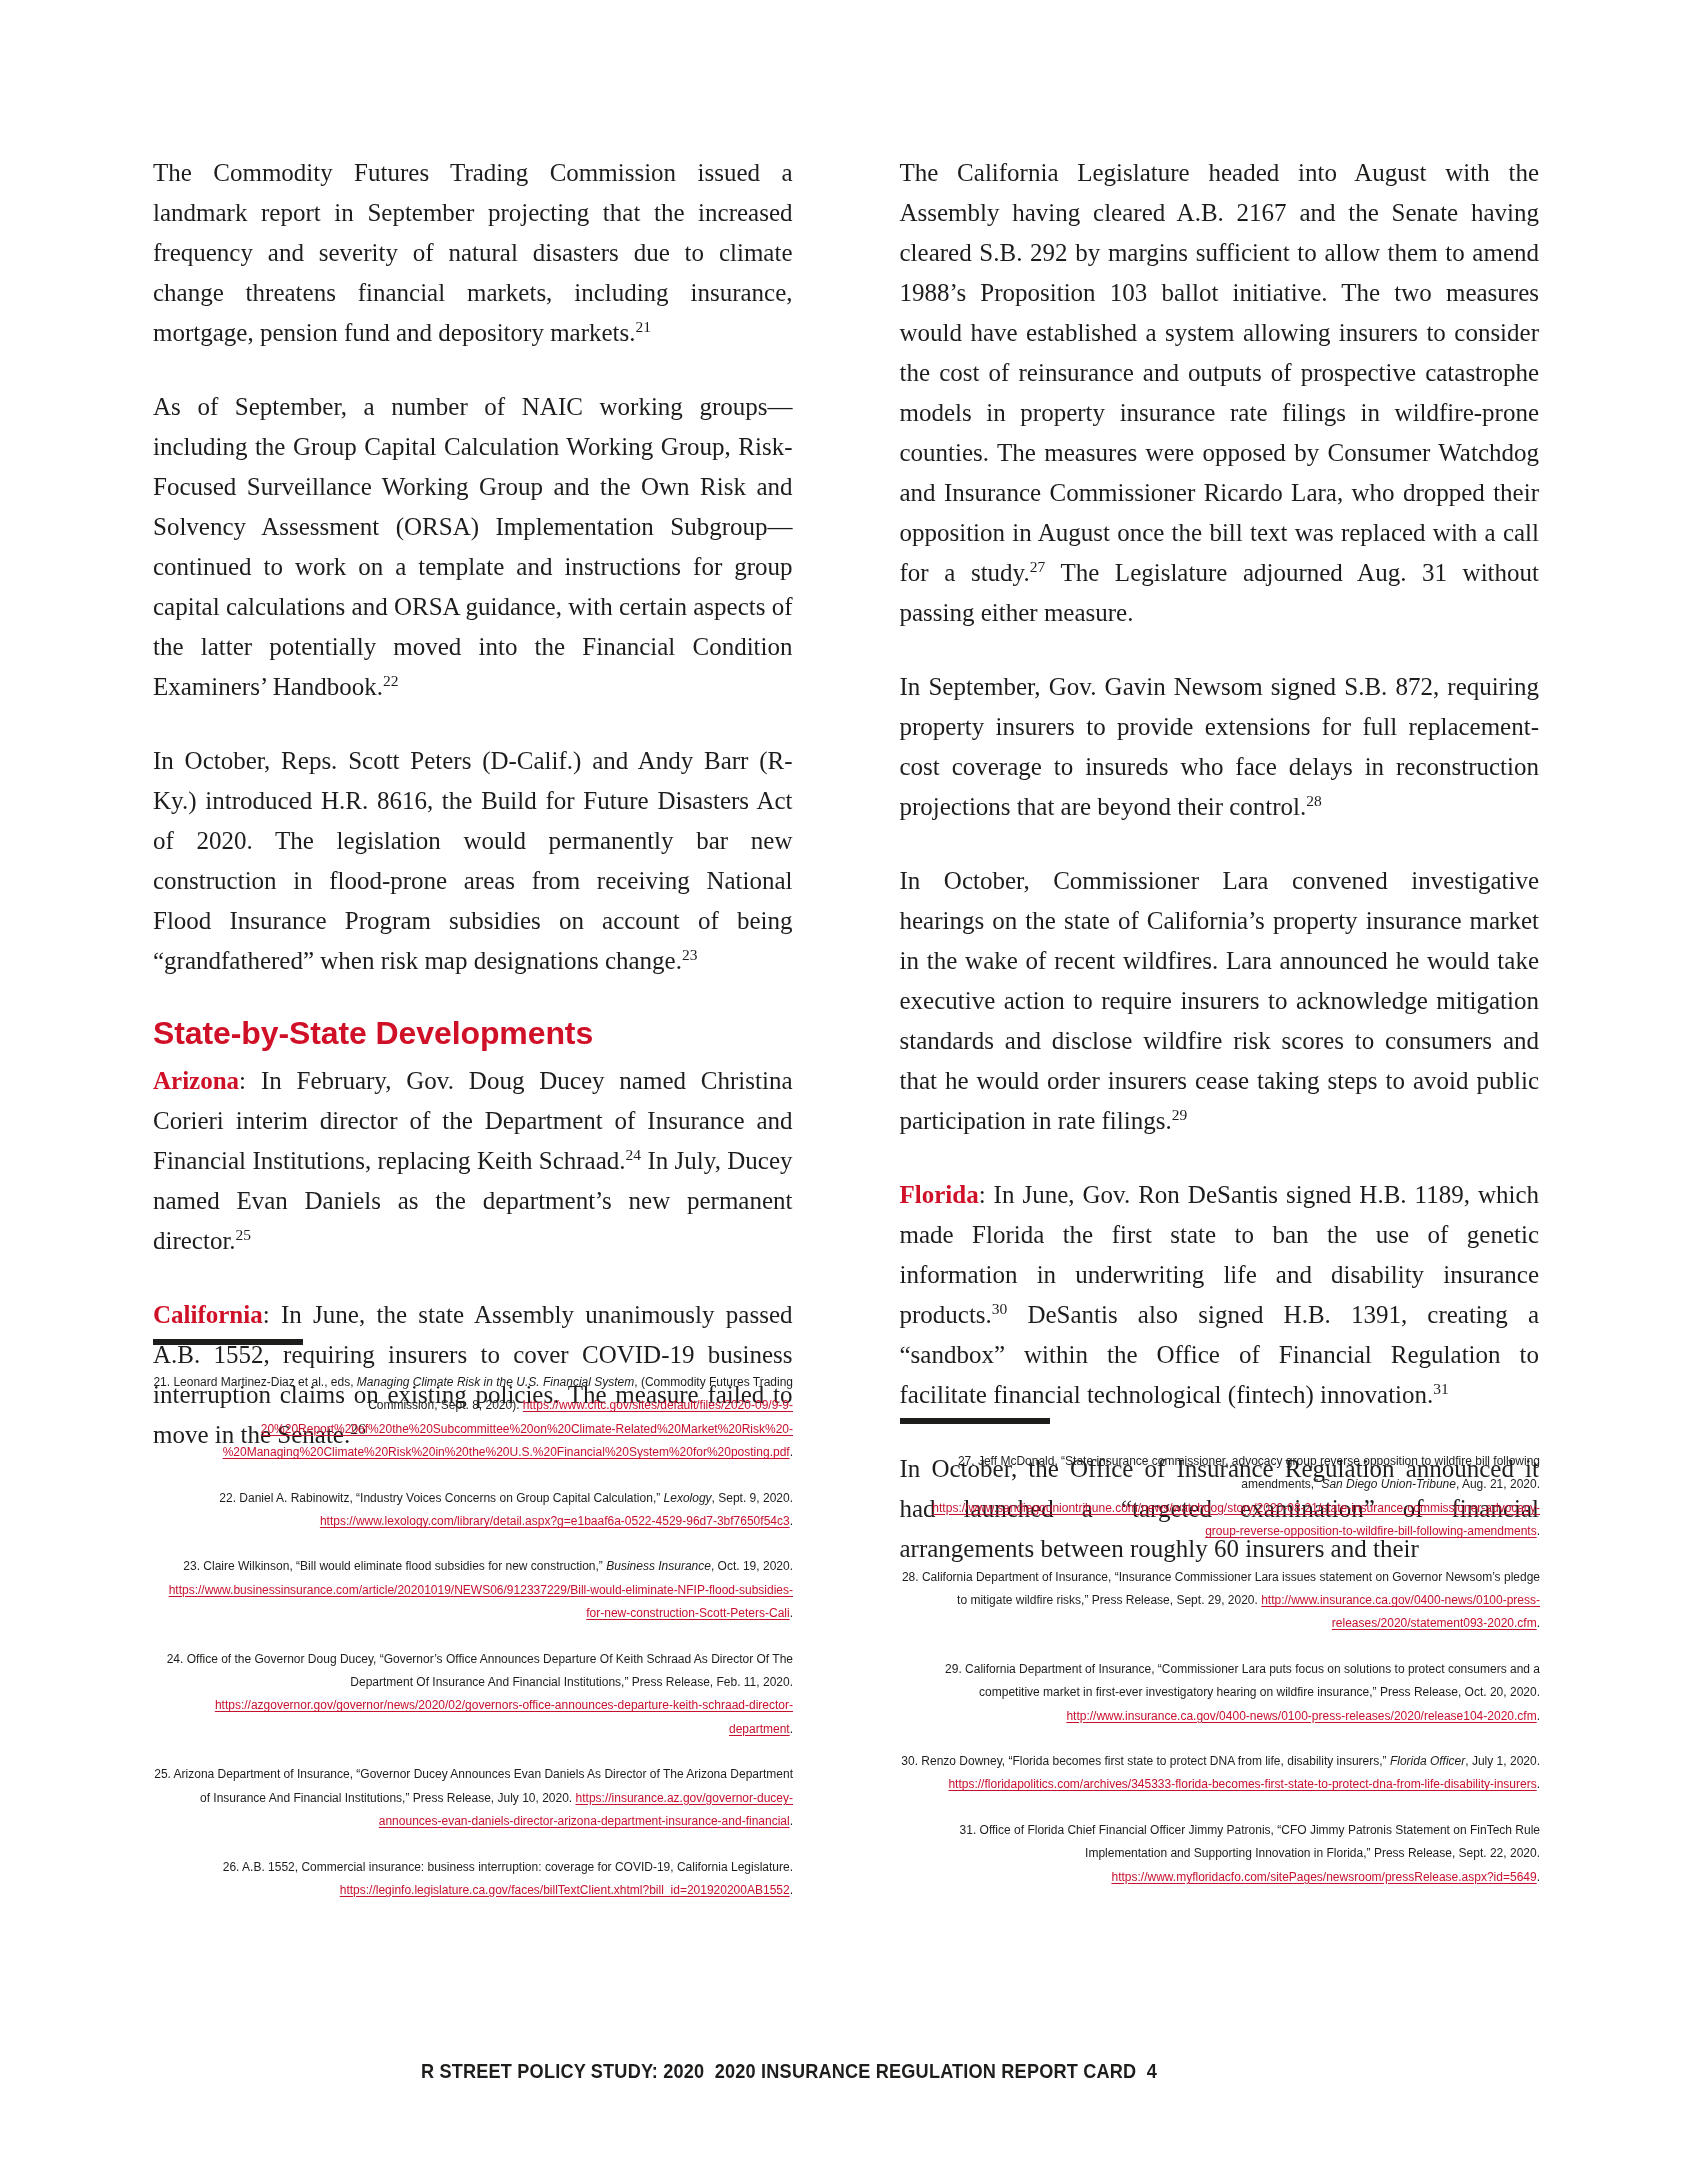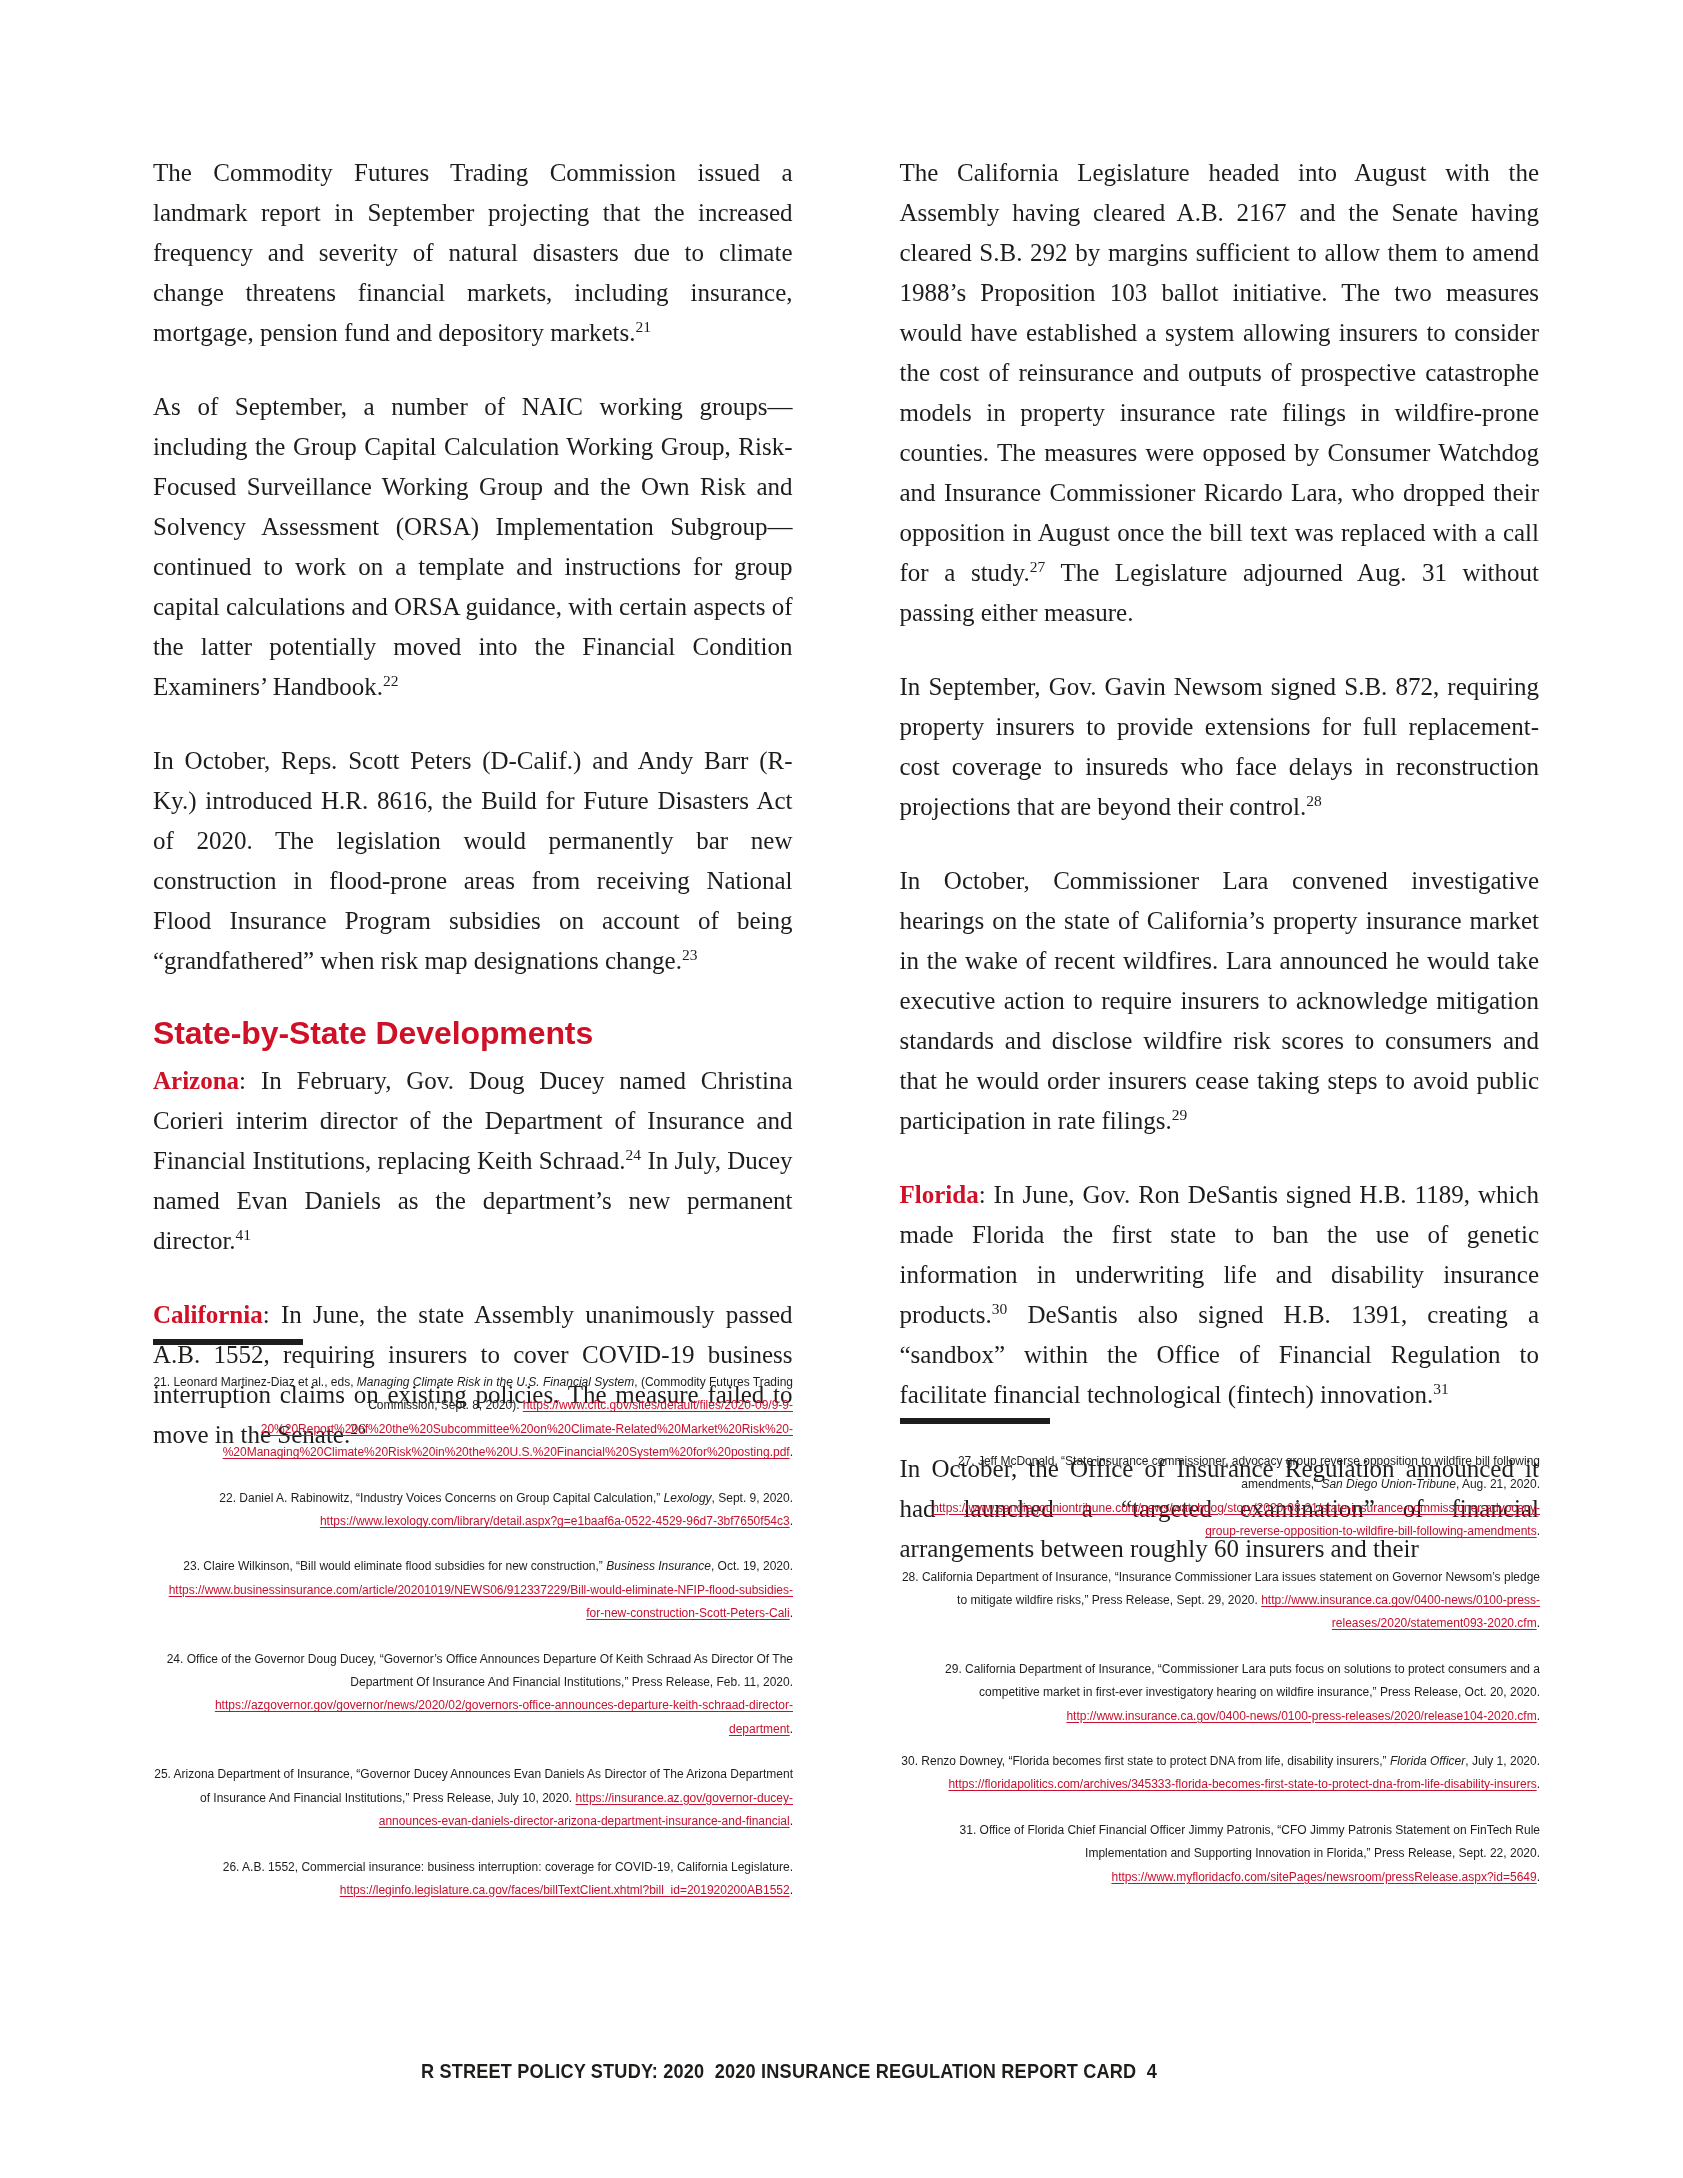--- a/index.html
+++ b/index.html
@@ -141,21 +141,21 @@
     <div class="col">
 
       <p class="body"><span>The Commodity Futures Trading Commission issued a landmark report in September projecting that the increased frequency and severity of natural disasters due to climate change threatens financial markets, including insurance, mortgage, pension fund and depository markets.</span><sup class="fn">21</sup></p>
 
       <p class="body"><span>As of September, a number of NAIC working groups—including the Group Capital Calculation Working Group, Risk-Focused Surveillance Working Group and the Own Risk and Solvency Assessment (ORSA) Implementation Subgroup—continued to work on a template and instructions for group capital calculations and ORSA guidance, with certain aspects of the latter potentially moved into the Financial Condition Examiners’ Handbook.</span><sup class="fn">22</sup></p>
 
       <p class="body"><span>In October, Reps. Scott Peters (D-Calif.) and Andy Barr (R-Ky.) introduced H.R. 8616, the Build for Future Disasters Act of 2020. The legislation would permanently bar new construction in flood-prone areas from receiving National Flood Insurance Program subsidies on account of being “grandfathered” when risk map designations change.</span><sup class="fn">23</sup></p>
 
       <h2 class="section-head">State-by-State Developments</h2>
 
-      <p class="body"><span class="state-name">Arizona</span><span>: </span><span>In February, Gov. Doug Ducey named Christina Corieri interim director of the Department of Insurance and Financial Institutions, replacing Keith Schraad.</span><sup class="fn">24</sup><span> In July, Ducey named Evan Daniels as the department’s new permanent director.</span><sup class="fn">41</sup></p>
+      <p class="body"><span class="state-name">Arizona</span><span>: </span><span>In February, Gov. Doug Ducey named Christina Corieri interim director of the Department of Insurance and Financial Institutions, replacing Keith Schraad.</span><sup class="fn">24</sup><span> In July, Ducey named Evan Daniels as the department’s new permanent director.</span><sup class="fn">25</sup></p>
 
       <p class="body last"><span class="state-name">California</span><span>: </span><span>In June, the state Assembly unanimously passed A.B. 1552, requiring insurers to cover COVID-19 business interruption claims on existing policies. The measure failed to move in the Senate.</span><sup class="fn">26</sup></p>
 
     </div>
 
     <div class="col">
 
       <p class="body"><span>The California Legislature headed into August with the Assembly having cleared A.B. 2167 and the Senate having cleared S.B. 292 by margins sufficient to allow them to amend 1988’s Proposition 103 ballot initiative. The two measures would have established a system allowing insurers to consider the cost of reinsurance and outputs of prospective catastrophe models in property insurance rate filings in wildfire-prone counties. The measures were opposed by Consumer Watchdog and Insurance Commissioner Ricardo Lara, who dropped their opposition in August once the bill text was replaced with a call for a study.</span><sup class="fn">27</sup><span> The Legislature adjourned Aug. 31 without passing either measure.</span></p>
 
       <p class="body"><span>In September, Gov. Gavin Newsom signed S.B. 872, requiring property insurers to provide extensions for full replacement-cost coverage to insureds who face delays in reconstruction projections that are beyond their control.</span><sup class="fn">28</sup></p>

